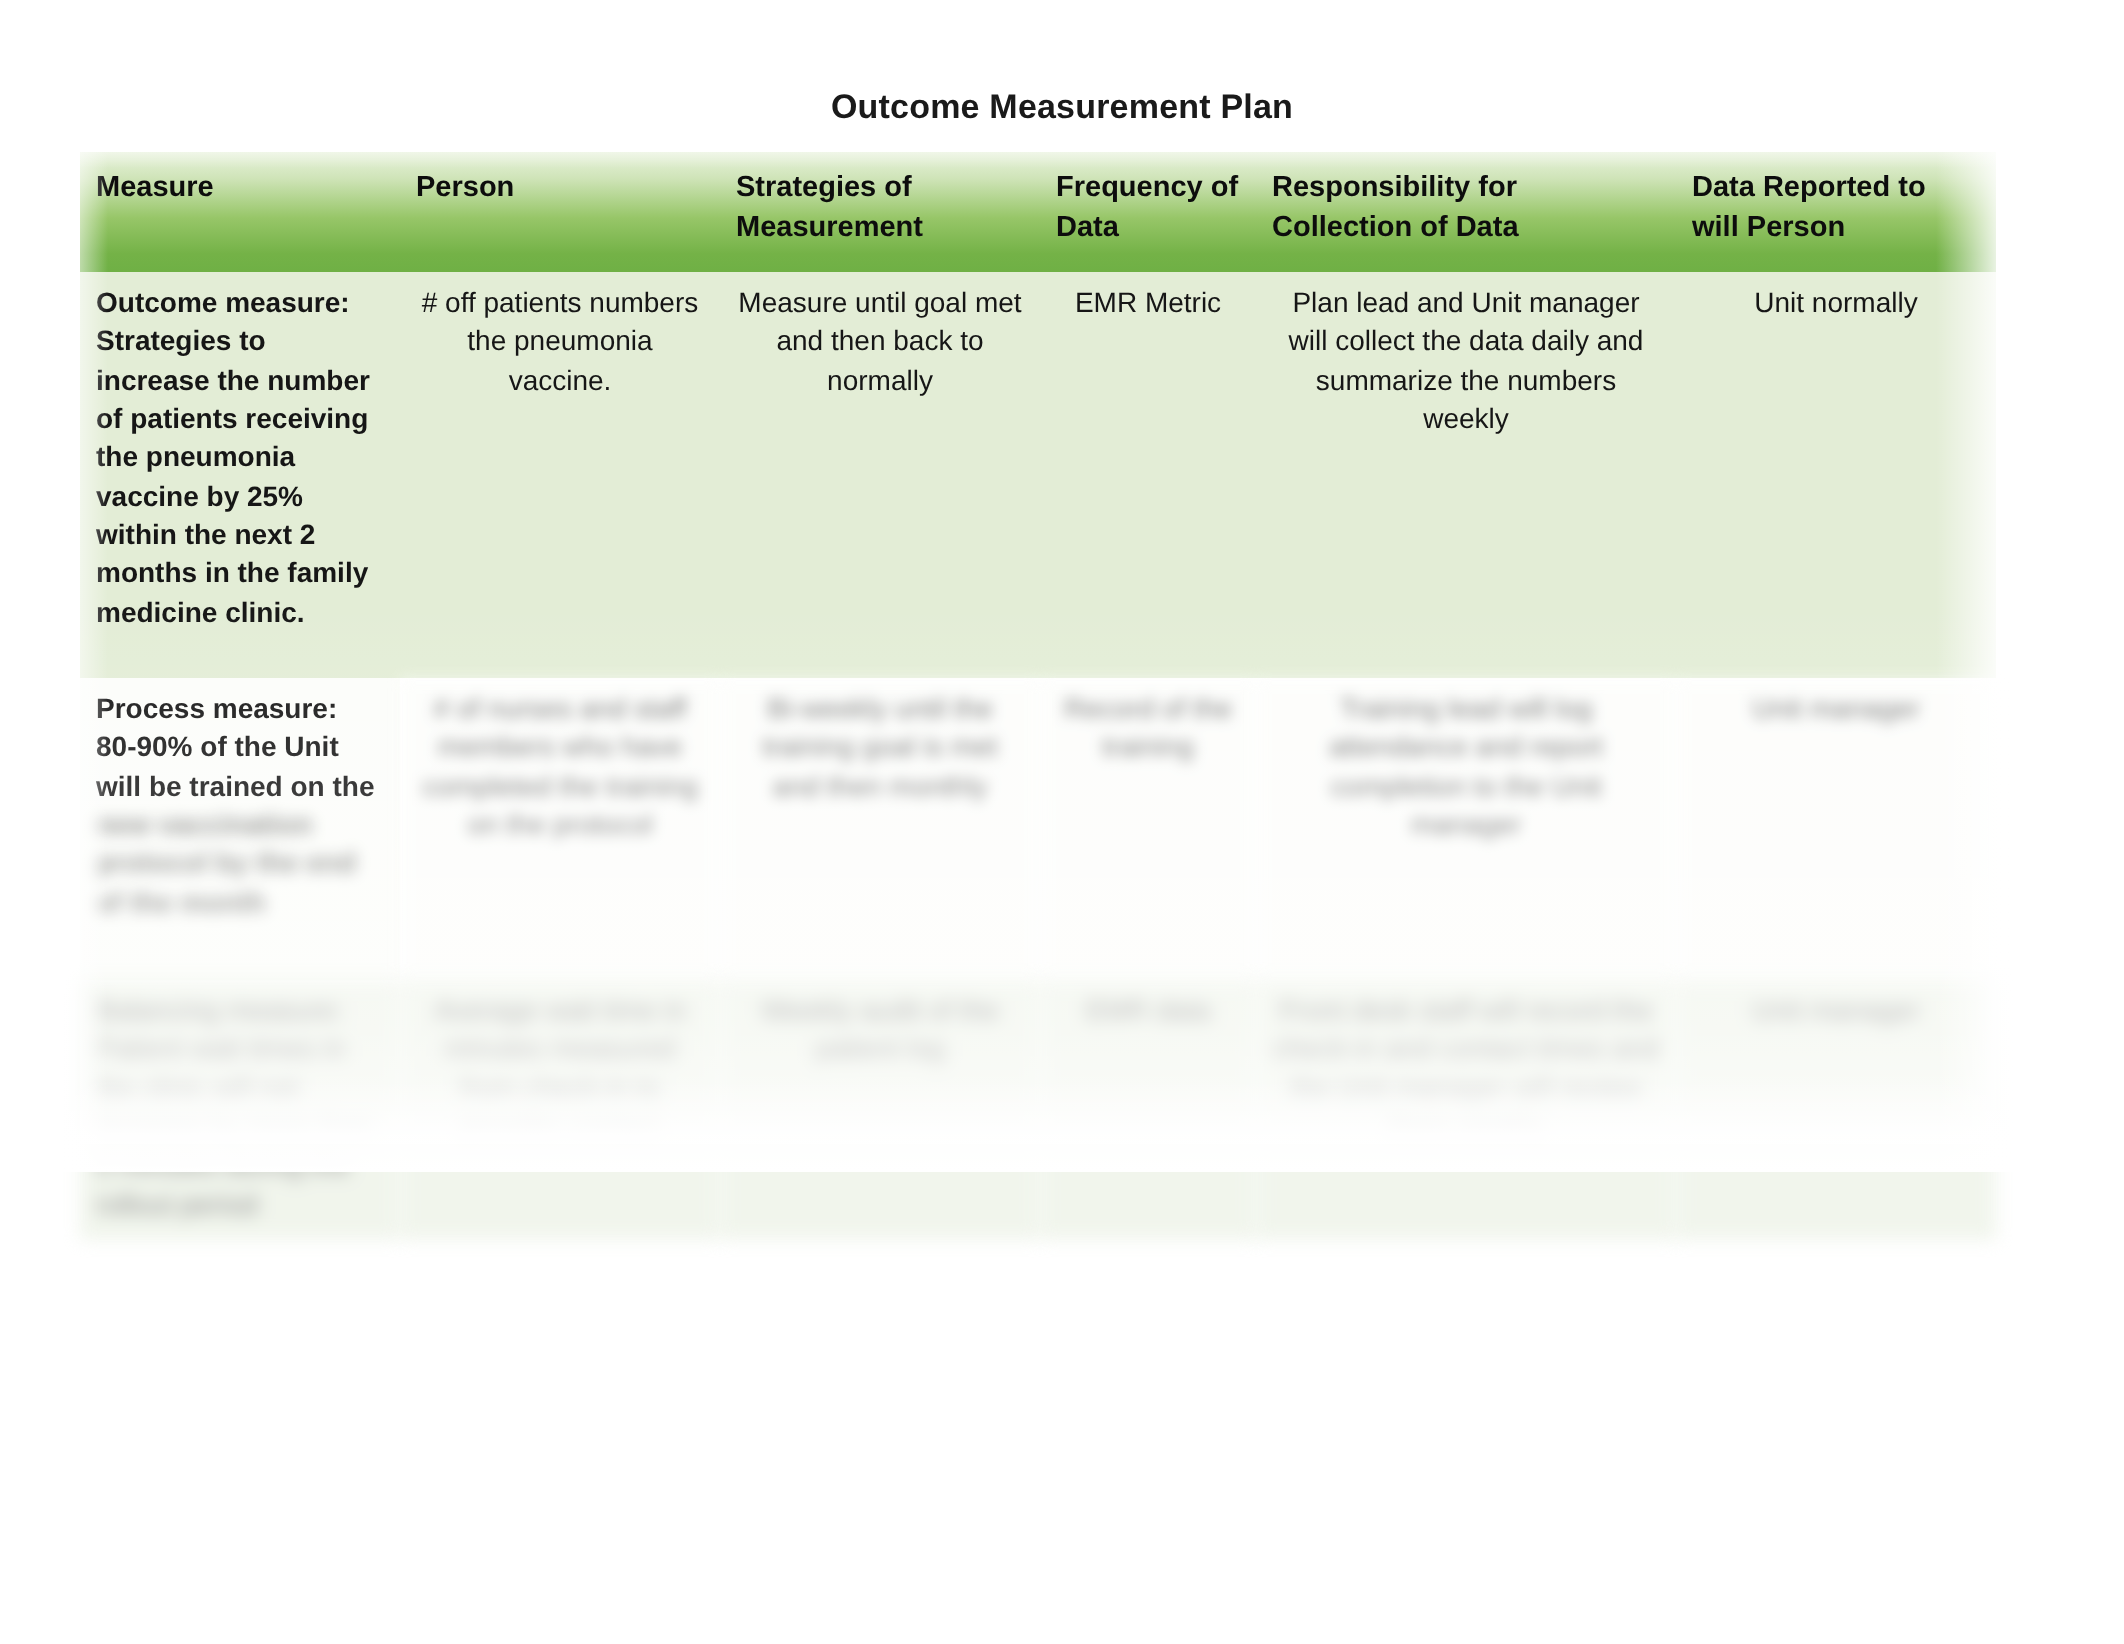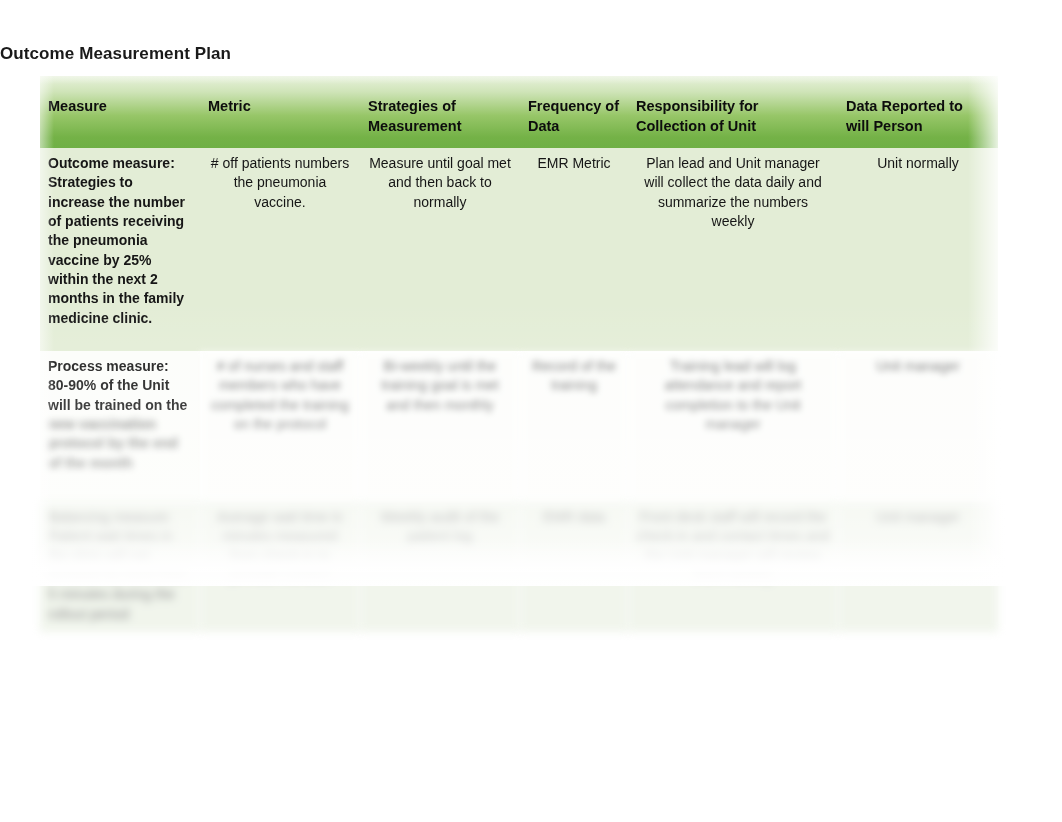--- a/index.html
+++ b/index.html
@@ -23,20 +23,21 @@
     width: 1062px;
     height: 822px;
   }
 
   
   .doc-title {
     position: absolute;
     left: 0;
     top: 44px;
     width: 1062px;
+    text-align: center;
     font-size: 17px;
     font-weight: bold;
     color: #1a1a1a;
     letter-spacing: 0.1px;
   }
 
   
   .table-wrap {
     position: absolute;
     left: 40px;
@@ -66,21 +67,21 @@
 
   
   tr.head-row th {
     background: linear-gradient(to bottom, #e8f2dc 0%, #cfe4b8 22%, #97c668 55%, #74b247 85%, #6fb045 100%);
     color: #0d0d0d;
     font-size: 14.5px;
     font-weight: bold;
     text-align: left;
     line-height: 1.38;
     height: 46px;
-    padding-top: 20px;
+    padding-top: 8px;
     padding-bottom: 6px;
   }
 
   
   tr.row1 td {
     background: #e3edd6;
     height: 191px;
     font-size: 14px;
     line-height: 1.38;
     color: #161616;
@@ -153,24 +154,24 @@
         <col class="c0">
           <col class="c1">
           <col class="c2">
           <col class="c3">
           <col class="c4">
           <col class="c5">
       </colgroup>
       <thead>
         <tr class="head-row">
           <th>Measure</th>
-          <th>Metric</th>
+          <th>Person</th>
           <th>Strategies of Measurement</th>
           <th>Frequency of Data</th>
-          <th>Responsibility for Collection of Unit</th>
+          <th>Responsibility for Collection of Data</th>
           <th>Data Reported to will Person</th>
         </tr>
       </thead>
       <tbody>
 
         <tr class="row1">
           <td class="cell-bold cell-left measure-cell">Outcome measure: Strategies to increase the number of patients receiving the pneumonia vaccine by 25% within the next 2 months in the family medicine clinic.</td>
           <td class="cell-center"># off patients numbers the pneumonia vaccine.</td>
           <td class="cell-center">Measure until goal met and then back to normally</td>
           <td class="cell-center">EMR Metric</td>

